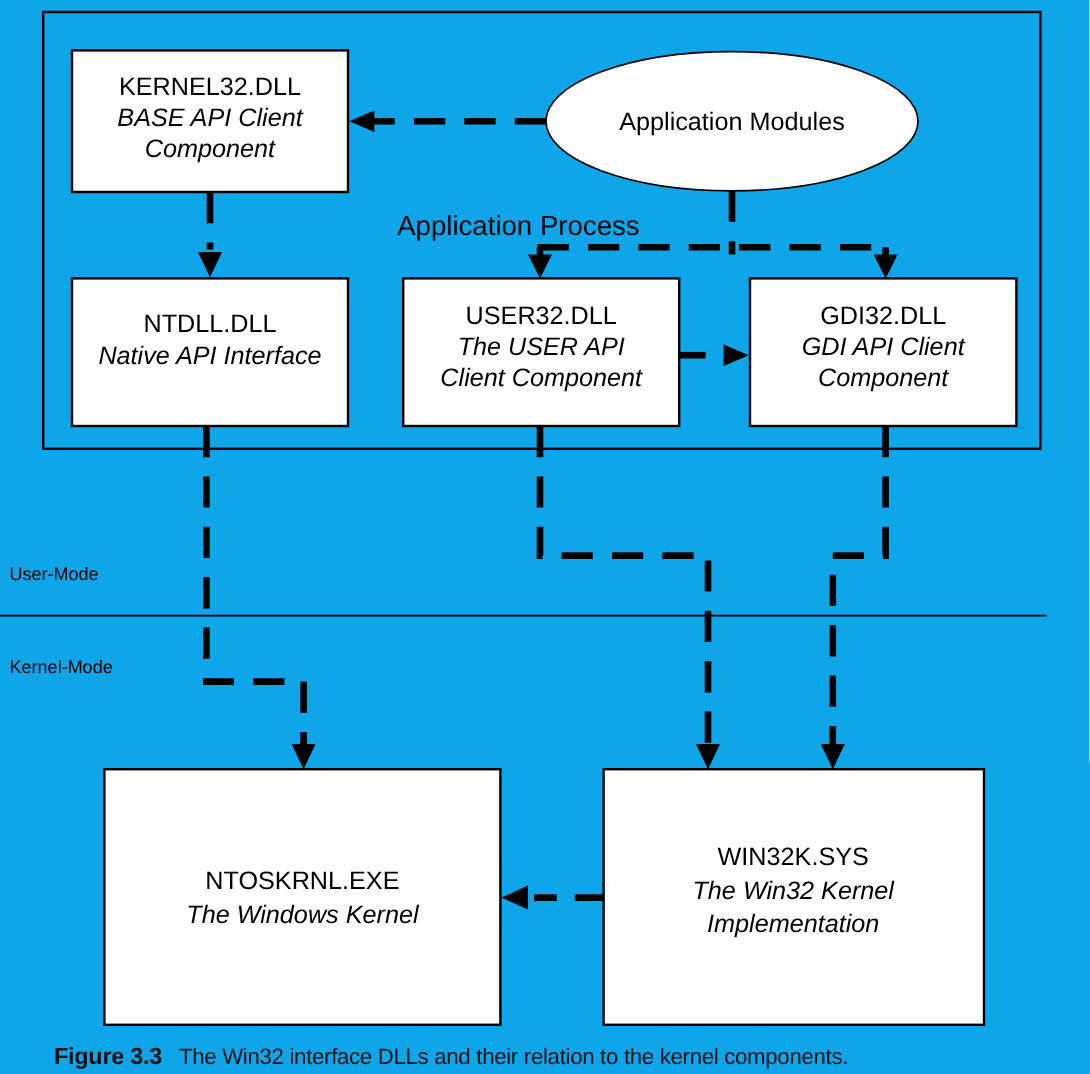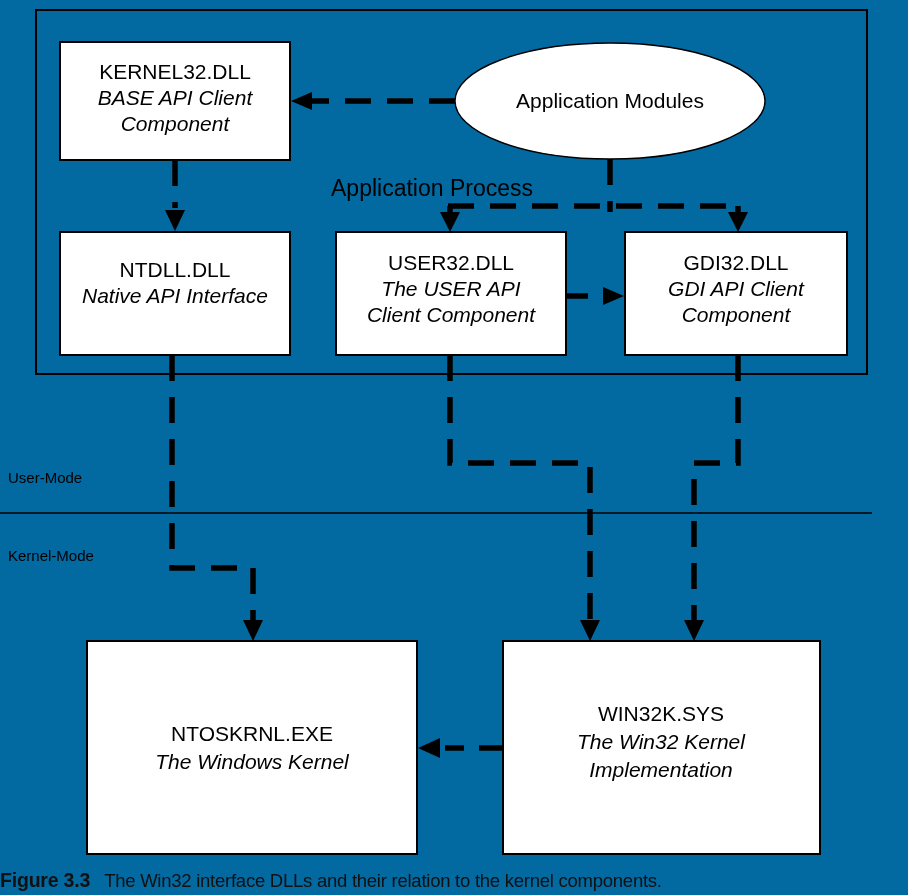--- a/index.html
+++ b/index.html
@@ -10,21 +10,21 @@
   }
   body {
     font-family: "Liberation Sans", sans-serif;
     color: #000000;
   }
   #figure-root {
     position: relative;
     width: 908px;
     height: 895px;
     overflow: hidden;
-    background: #0369a1;
+    background: #0ea5e9;
   }
   #diagram-svg {
     position: absolute;
     left: 0;
     top: 0;
     width: 908px;
     height: 895px;
     display: block;
   }
   .box-label-main {
@@ -56,20 +56,21 @@
     position: absolute;
     left: 0;
     top: 866px;
     width: 756px;
     height: 29px;
     white-space: nowrap;
     font-family: "Liberation Sans", sans-serif;
     font-size: 18.5px;
     color: #111111;
     line-height: 29px;
+    padding-left: 45px;
   }
   .caption-figno {
     font-weight: bold;
     font-size: 19.5px;
     letter-spacing: -0.2px;
   }
   .caption-text {
     font-weight: normal;
     letter-spacing: -0.25px;
   }

